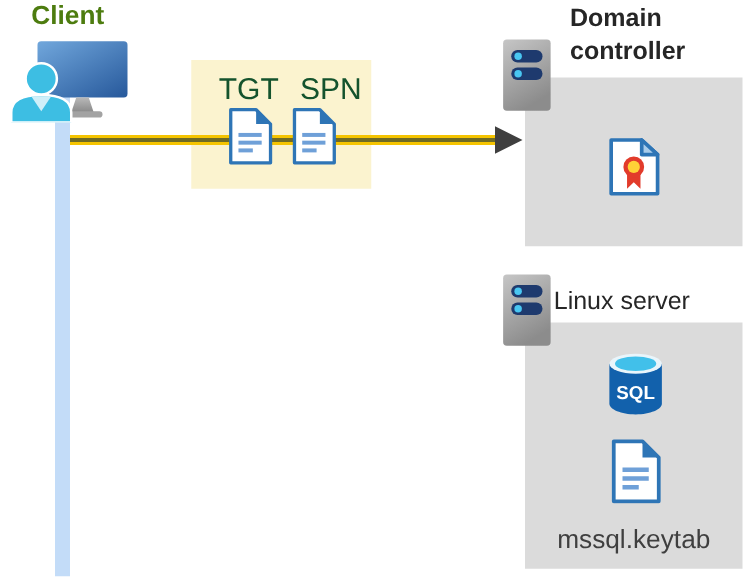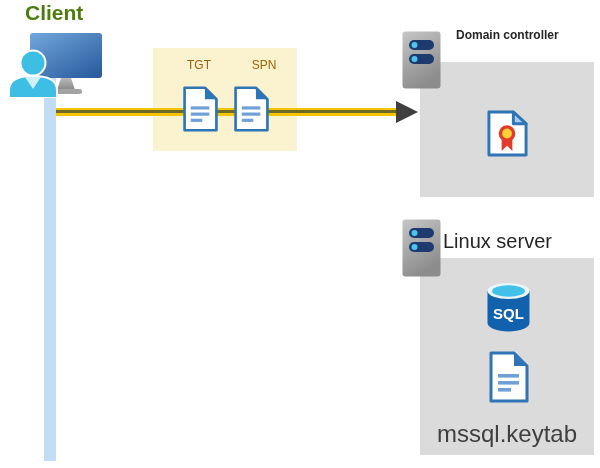--- a/index.html
+++ b/index.html
@@ -19,45 +19,45 @@
   #token-box  { left:153px; top:48px; width:144px; height:103px;
                 background:var(--token-box-bg); z-index:1; }
   #arrow-line { left:56px; top:108px; width:341px; height:8px; z-index:2;
                 background:linear-gradient(to bottom,
                   var(--arrow-gold) 0 2.5px,
                   var(--arrow-core) 2.5px 5.5px,
                   var(--arrow-gold) 5.5px 8px); }
   #arrow-head { left:396px; top:101px; width:0; height:0; z-index:2;
                 border-top:11px solid transparent; border-bottom:11px solid transparent;
                 border-left:22px solid var(--arrowhead-gray); }
-  .token-label { top:58px; width:48px; text-align:center; font-size:12px;
-                 color:#a16207; z-index:3; }
+  .token-label { top:58px; width:48px; text-align:center; font-size:24px;
+                 color:#14532d; z-index:3; }
   #tgt-label { left:175px; }
   #spn-label { left:240px; }
   #tgt-doc { left:181px; top:86px; width:39px; height:46px; z-index:3; }
   #spn-doc { left:232px; top:86px; width:39px; height:46px; z-index:3; }
 
   
   #dc-box   { left:420px; top:62px;  width:174px; height:135px;
               background:var(--server-box-bg); z-index:1; }
-  #dc-title { left:456px; top:2px; width:120px; font-size:12px; font-weight:bold;
-              color:var(--title-text); line-height:1.3; z-index:2;margin-top:26px; }
+  #dc-title { left:456px; top:2px; width:120px; font-size:20px; font-weight:bold;
+              color:var(--title-text); line-height:1.3; z-index:2; }
   #dc-server-icon { left:402px; top:31px; width:39px; height:58px; z-index:2; }
   #cert-icon { left:486px; top:110px; width:43px; height:47px; z-index:2; }
 
   
   #ls-box   { left:420px; top:258px; width:174px; height:197px;
               background:var(--server-box-bg); z-index:1; }
   #ls-title { left:443px; top:230px; font-size:20px; font-weight:normal;
               color:var(--title-text); white-space:nowrap; z-index:2; }
   #ls-server-icon { left:402px; top:219px; width:39px; height:58px; z-index:2; }
   #sql-icon   { left:485px; top:282px; width:47px; height:50px; z-index:2; }
   #keytab-doc { left:487px; top:351px; width:44px; height:52px; z-index:2; }
   #keytab-label { left:420px; top:420px; width:174px; text-align:center;
-                  font-size:24px; color:var(--label-text); z-index:2; }
+                  font-size:21px; color:var(--label-text); z-index:2; }
 
   
   .doc-page  { fill:#ffffff; stroke:var(--document-blue); stroke-width:3; stroke-linejoin:round; }
   .doc-fold  { fill:var(--document-blue); }
   .doc-line  { fill:var(--document-line-blue); }
   .cert-fold { fill:#a9ccea; stroke:var(--document-blue); stroke-width:3; stroke-linejoin:round; }
   .srv-bar   { fill:var(--server-bar-navy); }
   .srv-dot   { fill:var(--server-dot-cyan); }
   .sql-text  { fill:#ffffff; font-family:"Liberation Sans",sans-serif;
                font-weight:bold; font-size:15px; }

